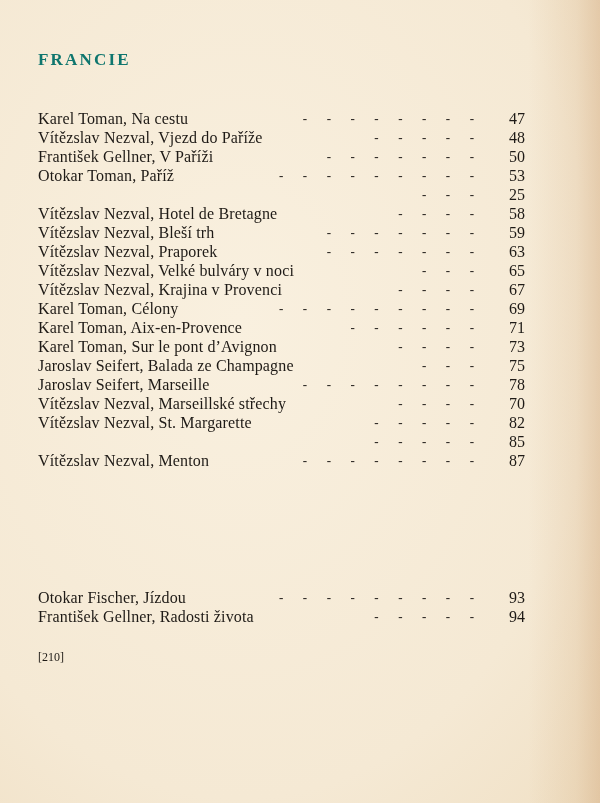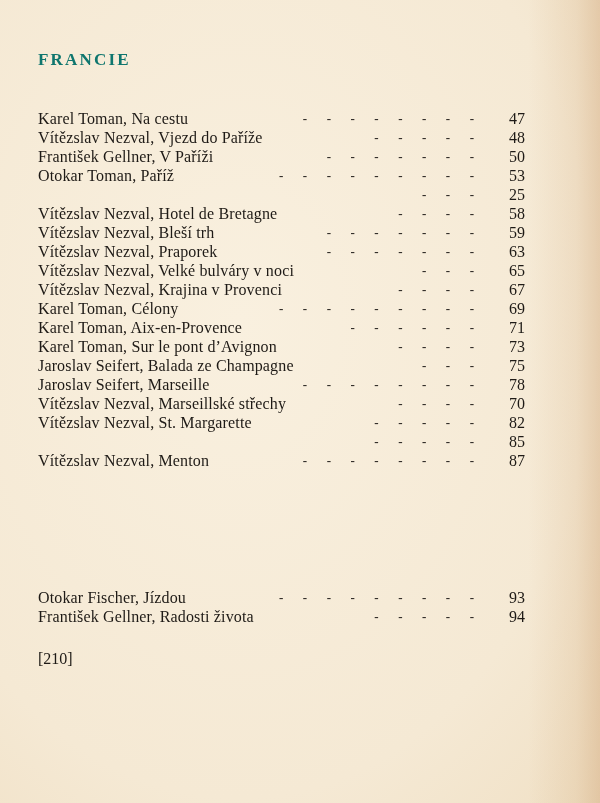--- a/index.html
+++ b/index.html
@@ -67,21 +67,21 @@
       position: absolute;
       right: 3px;
       top: 0;
       width: 22px;
       text-align: right;
     }
     .folio {
       position: absolute;
       left: 38px;
       top: 650px;
-      font-size: 16px;
+      font-size: 12px;
       margin: 0;
     }
   </style>
 </head>
 <body>
 
 <div class="page">
 
   <h2 class="section-heading" style="top:50px;">FRANCIE</h2>
 

